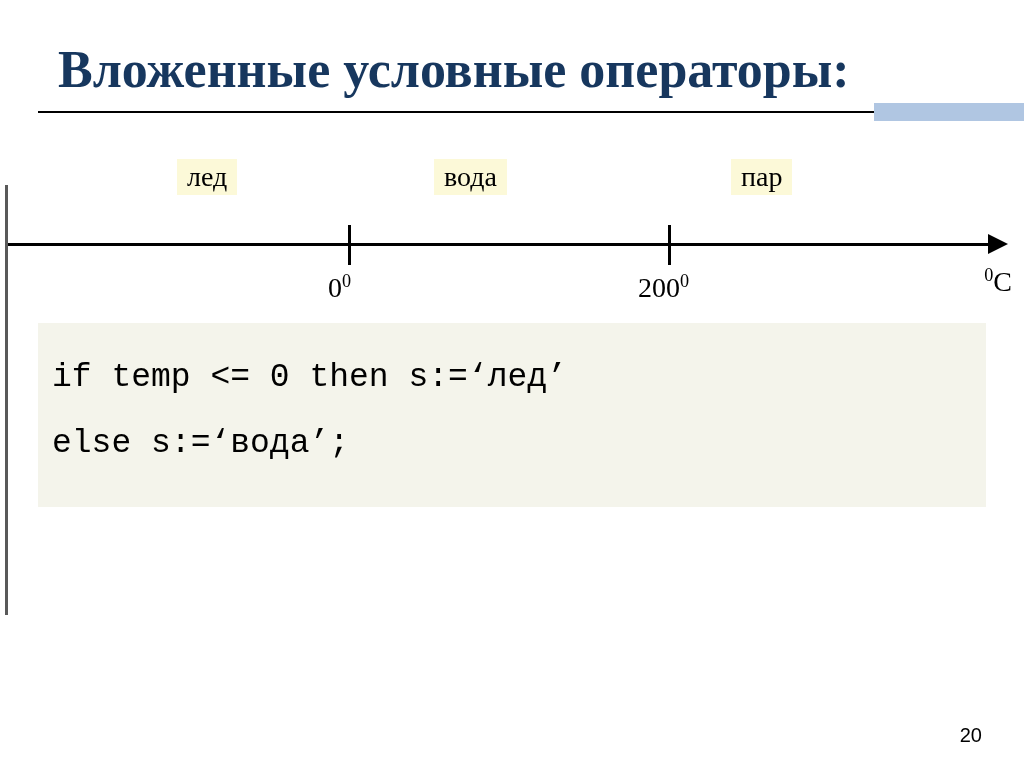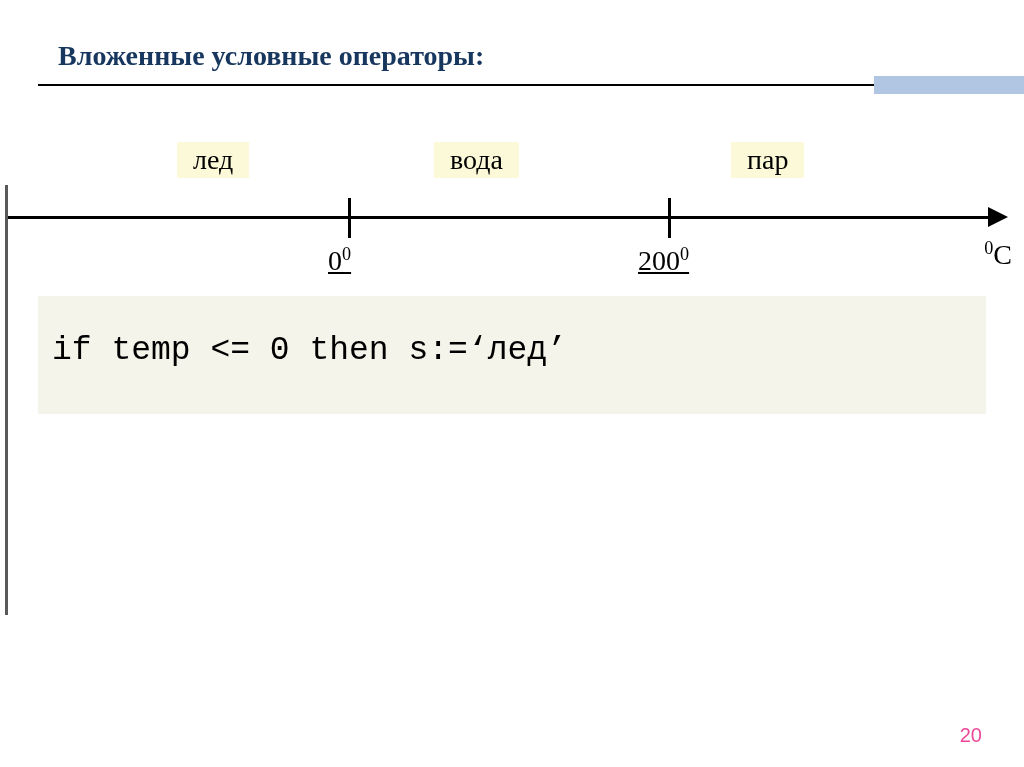--- a/index.html
+++ b/index.html
@@ -11,21 +11,21 @@
     position: relative;
     overflow: hidden;
   }
   .slide {
     width: 100%;
     height: 100%;
     padding: 40px 38px 0 38px;
     position: relative;
   }
   .title {
-    font-size: 28px;
+    font-size: 52px;
     font-weight: bold;
     color: #17375e;
     margin-left: 20px;
     margin-bottom: 8px;
   }
   .title-rule {
     position: relative;
     height: 12px;
     margin-bottom: 40px;
   }
@@ -54,24 +54,24 @@
     background: #595959;
   }
   .state-labels {
     position: relative;
     height: 40px;
     margin: 0 0 18px 0;
   }
   .state-label {
     position: absolute;
     background: #fcf9d8;
-    padding: 2px 16px;
+    padding: 2px 10px;
     font-size: 28px;
     color: #000;
-    top: 10px;
+    top: 0;
   }
   .numberline {
     position: relative;
     height: 70px;
     margin-left: -30px;
     margin-right: -28px;
   }
   .nl-line {
     position: absolute;
     left: 0;
@@ -94,21 +94,20 @@
     top: 8px;
     width: 3px;
     height: 40px;
     background: #000;
   }
   .nl-label {
     position: absolute;
     top: 54px;
     font-size: 28px;
     color: #000;
-    text-decoration: underline;
   }
   .nl-axis-label {
     position: absolute;
     right: 2px;
     top: 48px;
     font-size: 28px;
     text-align: right;
   }
   .sup { font-size: 0.65em; vertical-align: super; }
   .codeblock {
@@ -119,21 +118,21 @@
     font-size: 33px;
     line-height: 2.0;
     color: #000;
   }
   .kw { color: #000000; }
   .pagenum {
     position: absolute;
     right: 42px;
     bottom: 20px;
     font-size: 20px;
-    color: #ec4899;
+    color: #000000;
     font-family: Arial, sans-serif;
   }
 </style>
 </head>
 <body>
 
 <div class="slide">
 
   <div class="title">Вложенные условные операторы:</div>
 
@@ -161,16 +160,17 @@
     <div class="nl-label" style="left:630px;">
       <span>200</span><span class="sup">0</span>
     </div>
     <div class="nl-axis-label">
       <span class="sup">0</span><span>С</span>
     </div>
   </div>
 
   <div class="codeblock">
     <div><span class="kw">if</span><span> temp &lt;= 0 </span><span class="kw">then</span><span> s:=‘лед’</span></div>
+    <div><span>  </span><span class="kw">else</span><span> s:=‘вода’;</span></div>
   </div>
 
   <div class="pagenum">20</div>
 </div>
 
 </body></html>

